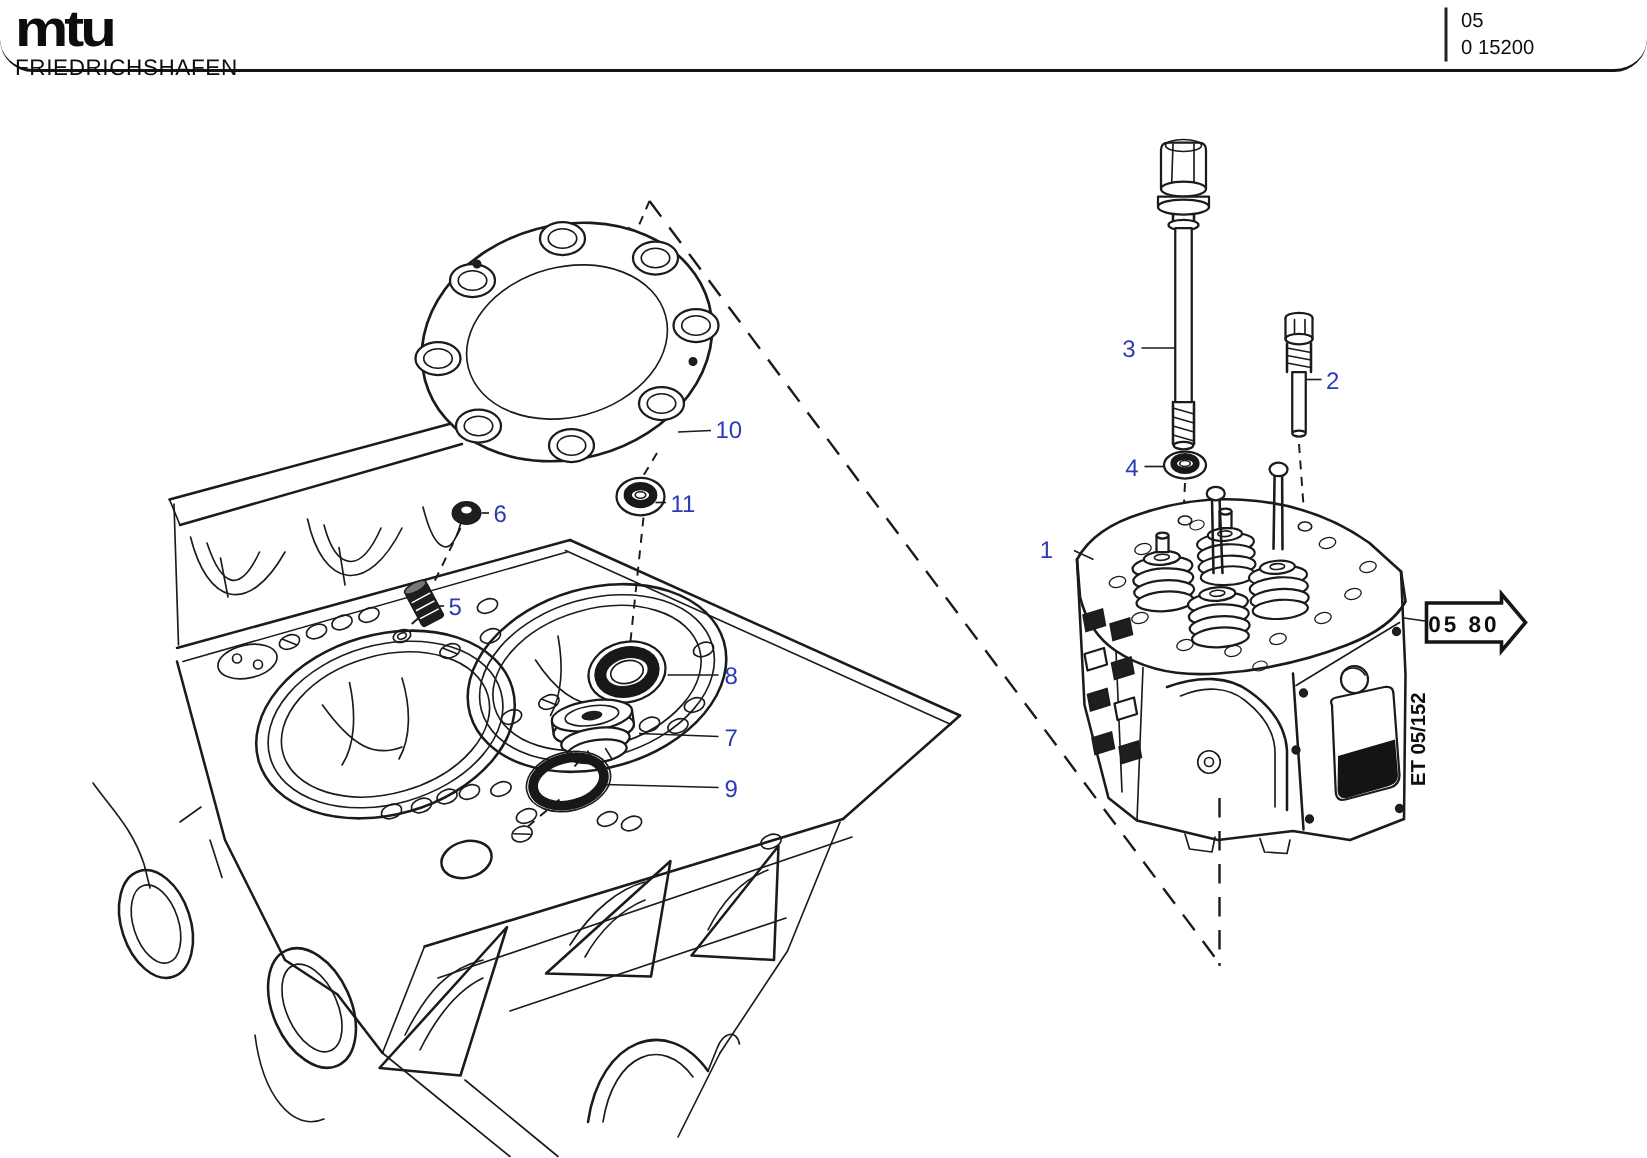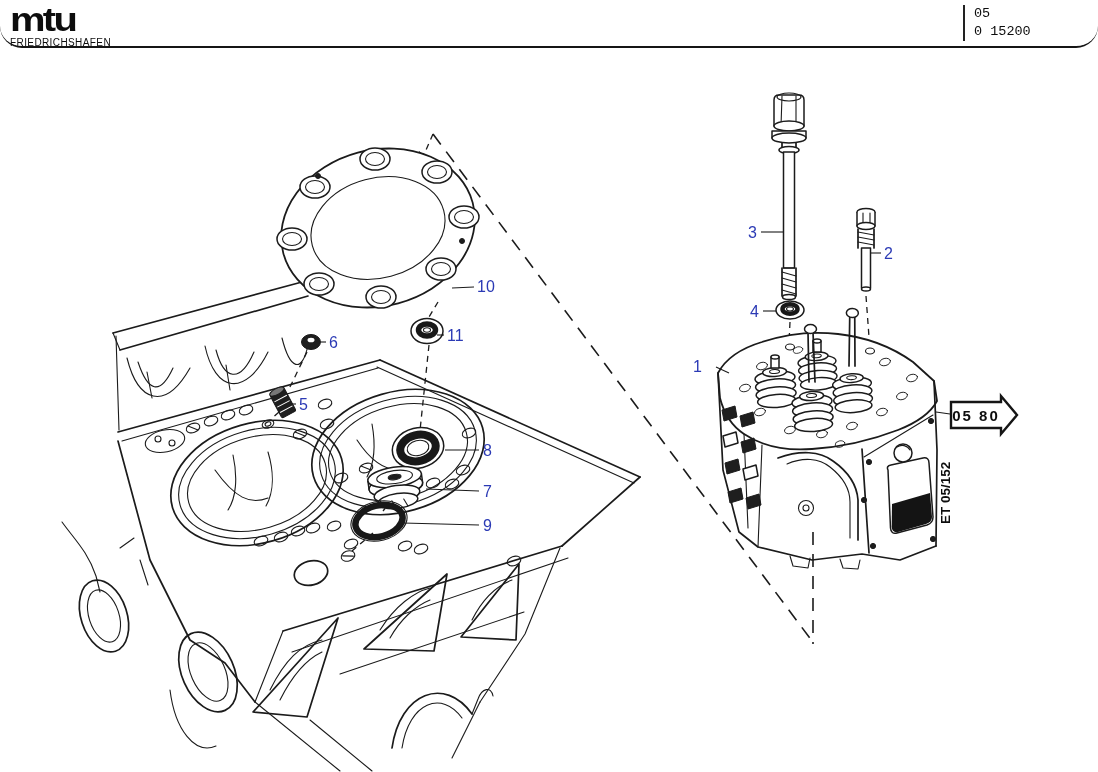--- a/index.html
+++ b/index.html
@@ -3,23 +3,23 @@
 <meta charset="utf-8">
 <style>
   html,body{margin:0;padding:0;background:#ffffff;}
   .page{position:relative;width:1098px;height:772px;background:#fff;overflow:hidden;
         font-family:"Liberation Sans",sans-serif;color:#111;}
   
   .hdr{position:absolute;left:0;top:0;width:1098px;height:46px;border-bottom:2.5px solid #151515;border-radius:22px;}
   .logo{position:absolute;left:10px;top:2px;line-height:1;}
   .logo .mtu{font-weight:700;font-size:37px;letter-spacing:-2.5px;transform:scale(1.08,.92);
              transform-origin:left top;display:inline-block;color:#0d0d0d;}
-  .logo .sub{font-size:10px;letter-spacing:.4px;margin-top:-1px;color:#0d0d0d;}
+  .logo .sub{font-size:15px;letter-spacing:.4px;margin-top:-1px;color:#0d0d0d;}
   .codes{position:absolute;left:963px;top:5px;height:36px;border-left:2px solid #222;
-         padding-left:9px;font-size:13.5px;line-height:1.35;color:#0d0d0d;font-family:Liberation Mono, monospace;}
+         padding-left:9px;font-size:13.5px;line-height:1.35;color:#0d0d0d;}
   
   .ln  {fill:none;stroke:#1b1b1b;stroke-width:1.7;stroke-linecap:round;stroke-linejoin:round;}
   .ln2 {fill:none;stroke:#1b1b1b;stroke-width:1.1;stroke-linecap:round;stroke-linejoin:round;}
   .wln {fill:#ffffff;stroke:#1b1b1b;stroke-width:1.5;stroke-linejoin:round;}
   .dk  {fill:#1e1e1e;stroke:#1b1b1b;stroke-width:1;}
   .ring{fill:none;stroke:#181818;}
   .dashA{fill:none;stroke:#1b1b1b;stroke-width:1.6;stroke-dasharray:13 9;}
   .dashB{fill:none;stroke:#1b1b1b;stroke-width:1.3;stroke-dasharray:6 5;}
   .ld  {stroke:#1b1b1b;stroke-width:1.1;}
   text.co{fill:#2b3ab5;font-family:"Liberation Sans",sans-serif;font-size:16px;}

